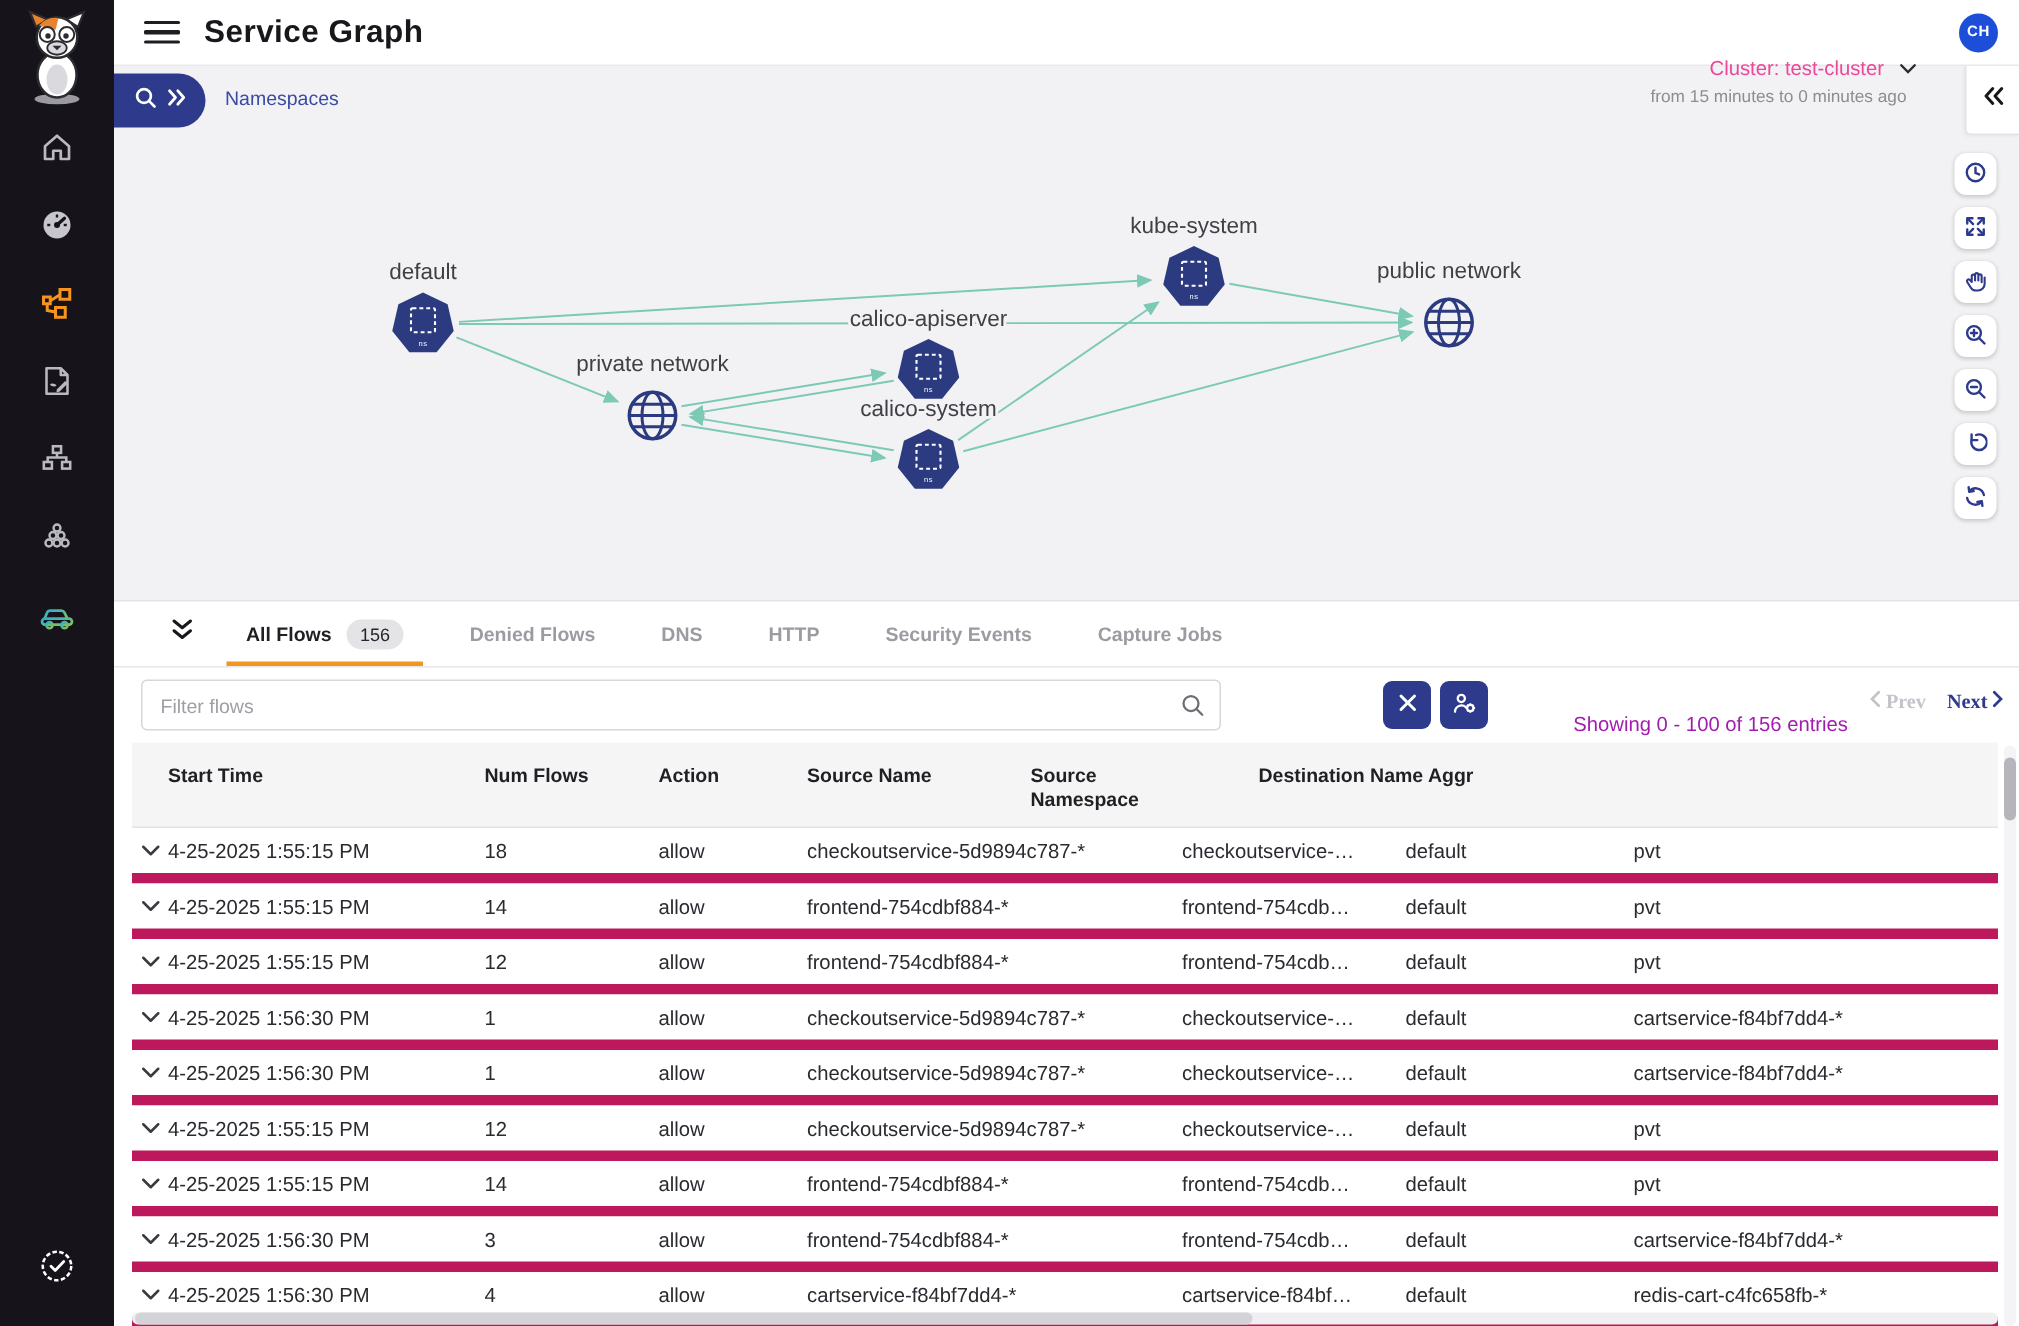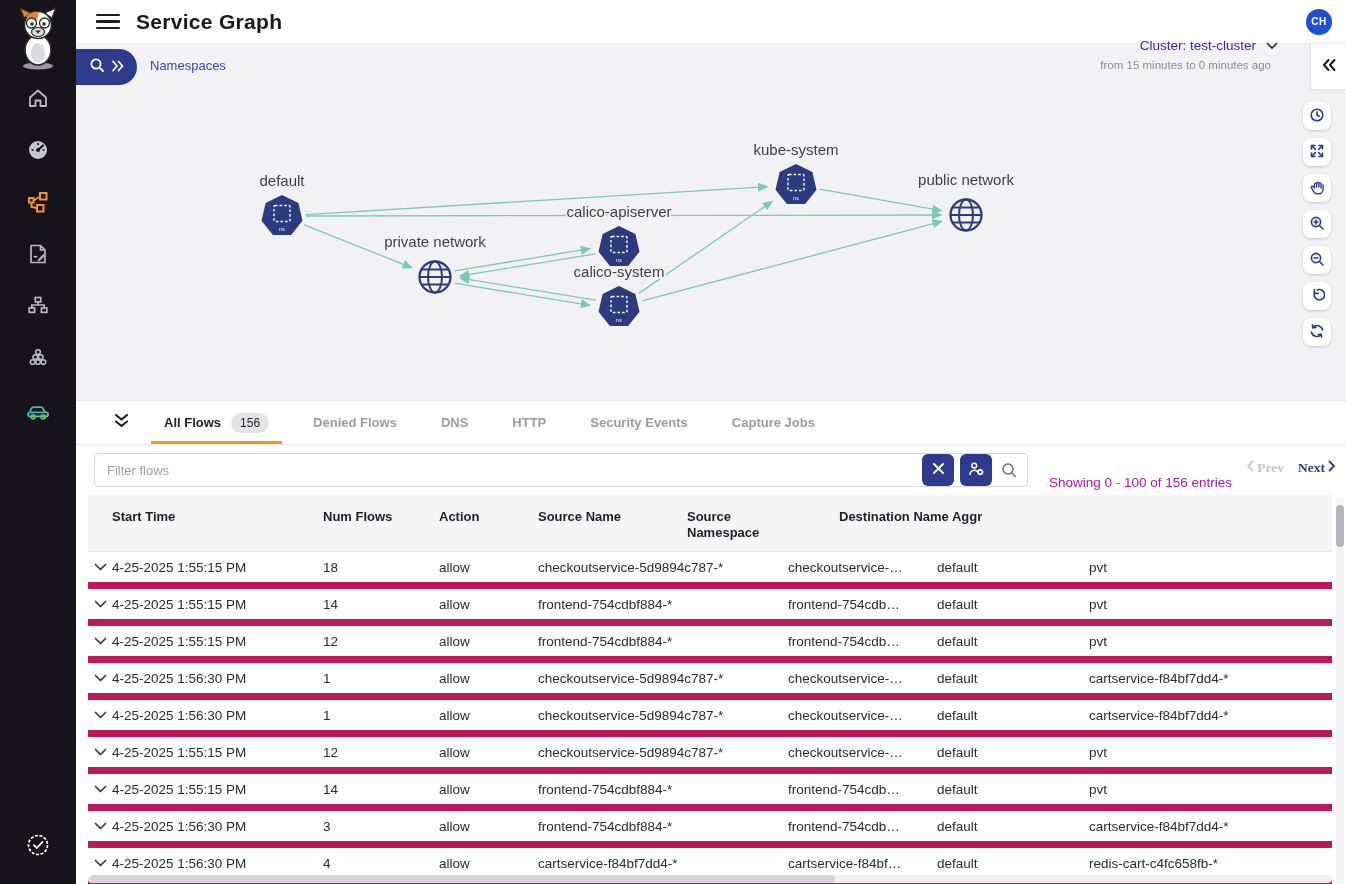--- a/index.html
+++ b/index.html
@@ -14,21 +14,21 @@
   .side-item { width:28px; height:28px; display:flex; align-items:center; justify-content:center; cursor:pointer; }
   .side-bottom { position:absolute; bottom:22px; left:0; width:76px; display:flex; justify-content:center; }
   .deco-triangle { position:absolute; left:0; top:170px; width:0; height:0; border-top:20px solid #60606a; border-right:15px solid transparent; }
 
   
   .topbar { position:absolute; left:76px; right:0; top:0; height:44px; background:#ffffff; border-bottom:1px solid #e9e9ec; display:flex; align-items:center; z-index:20; }
   .hamburger { margin-left:20px; width:24px; height:24px; display:flex; flex-direction:column; justify-content:center; gap:4px; cursor:pointer; }
   .hamburger span { display:block; height:2.6px; background:#1d1d22; border-radius:1px; }
   .app-title { margin-left:16px; font-size:21px; font-weight:700; color:#17171c; letter-spacing:.3px; }
   .topbar-right { margin-left:auto; display:flex; align-items:center; }
-  .cluster-sel { display:flex; gap:10px; font-size:13.5px; color:#4c1d95; cursor:pointer;margin-top:48px; }
+  .cluster-sel { display:flex; gap:10px; font-size:13.5px; color:#ec4899; cursor:pointer;margin-top:48px; }
   .avatar { width:26px; height:26px; border-radius:50%; background:#1d4ed8; color:#fff; font-size:10px; font-weight:700; letter-spacing:.5px; display:flex; align-items:center; justify-content:center; margin:0 14px 0 28px; cursor:pointer; }
 
   
   .graph-area { position:absolute; left:76px; right:0; top:44px; height:356px; background:#f2f2f4; }
   .search-pill { position:absolute; left:0; top:5px; height:36px; width:61px; background:#2e3a8c; border-radius:0 18px 18px 0; display:flex; align-items:center; justify-content:center; gap:6px; cursor:pointer; z-index:5; }
   .breadcrumb { position:absolute; left:74px; top:14px; font-size:13px; font-weight:500; color:#3b4aa2; cursor:pointer; z-index:5; }
   .time-range { position:absolute; right:75px; top:15px; font-size:11.5px; color:#8c8c92; z-index:5; }
   .collapse-tab { position:absolute; right:0; top:0; width:36px; height:46px; background:#fff; border-left:1px solid #e3e3e6; border-bottom:1px solid #e3e3e6; border-radius:0 0 0 4px; display:flex; align-items:center; justify-content:center; cursor:pointer; z-index:6; box-shadow:-1px 1px 2px rgba(0,0,0,.04); }
   #graph-svg { position:absolute; left:0; top:0; width:1270px; height:356px; }
   .graph-toolbar { position:absolute; right:15px; top:58px; display:flex; flex-direction:column; gap:8px; z-index:6; }
@@ -39,21 +39,21 @@
   
   .flows-panel { position:absolute; left:76px; right:0; top:400px; bottom:0; background:#fff; border-top:1px solid #e3e3e6; }
   .tabs-row { height:44px; display:flex; align-items:stretch; border-bottom:1px solid #e6e6e9; padding-left:32px; }
   .panel-collapse { width:26px; align-self:center; height:26px; display:flex; align-items:center; justify-content:center; cursor:pointer; margin-right:8px; }
   .tab { position:relative; display:flex; align-items:center; gap:10px; padding:0 10px; margin:0 12px; background:none; border:none; font-family:inherit; font-size:13px; font-weight:700; color:#9b9ba1; cursor:pointer; }
   .tab.active { color:#1f1f24; }
   .tab.active::after { content:""; position:absolute; left:-3px; right:-3px; bottom:0; height:3px; background:#f0971f; }
   .badge { background:#e4e4e7; color:#25252b; border-radius:11px; padding:3px 9px; font-size:12px; font-weight:500; }
 
   .filter-row { position:relative; height:50px; }
-  .filter-box { position:absolute; left:18px; top:8px; width:934px; height:34px; }
+  .filter-box { position:absolute; left:18px; top:8px; width:720px; height:34px; }
   .filter-box input { width:100%; height:100%; border:1px solid #d7d7db; border-radius:4px; padding:0 34px 0 12px; font-family:inherit; font-size:13px; color:#2a2a30; outline:none; background:#fff; }
   .filter-box input::placeholder { color:#9e9ea4; }
   .filter-search-ic { position:absolute; right:10px; top:8px; }
   .sq-btn { position:absolute; top:9px; width:32px; height:32px; background:#2e3a8c; border:none; border-radius:6px; display:flex; align-items:center; justify-content:center; cursor:pointer; }
   .btn-clear { left:846px; }
   .btn-cols { left:884px; }
   .showing { position:absolute; right:114px; top:0; font-size:13.5px; color:#a21caf;margin-top:30px; }
   .pager { position:absolute; right:10px; top:15px; display:flex; gap:14px; align-items:center; }
   .pg-btn { display:flex; align-items:center; gap:3px; background:none; border:none; font-family:Liberation Serif, serif; font-size:13.5px; font-weight:600; cursor:pointer; }
   .pg-prev { color:#c3c3c9; }

